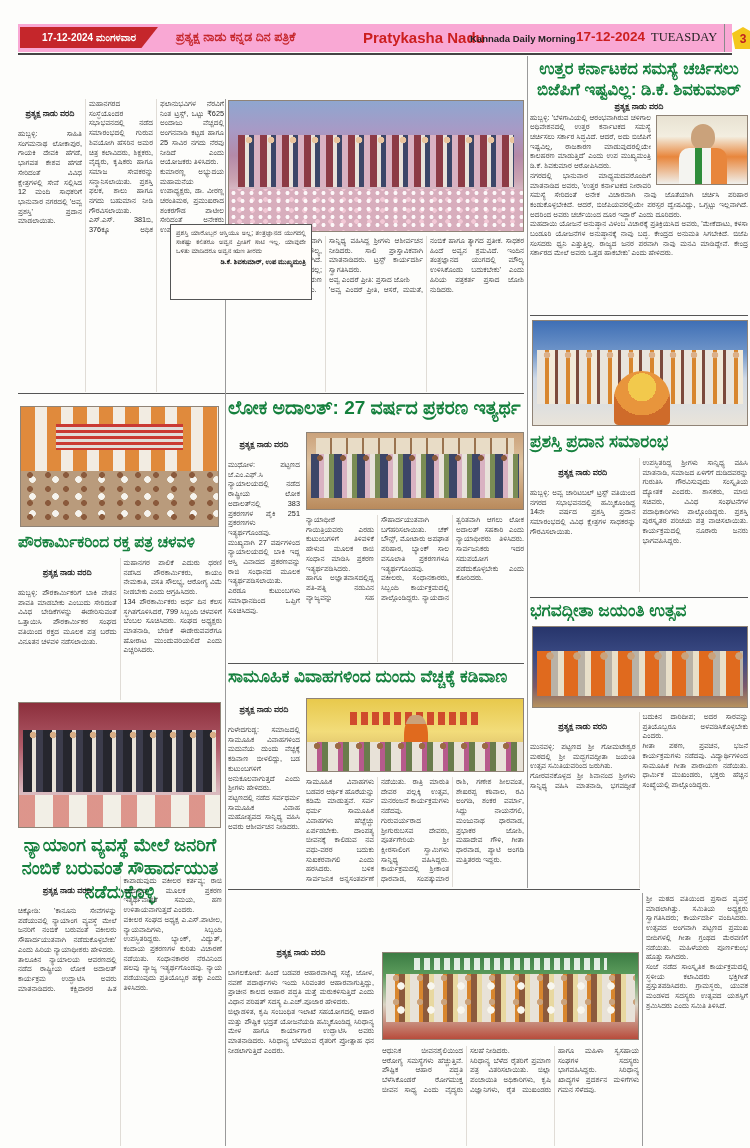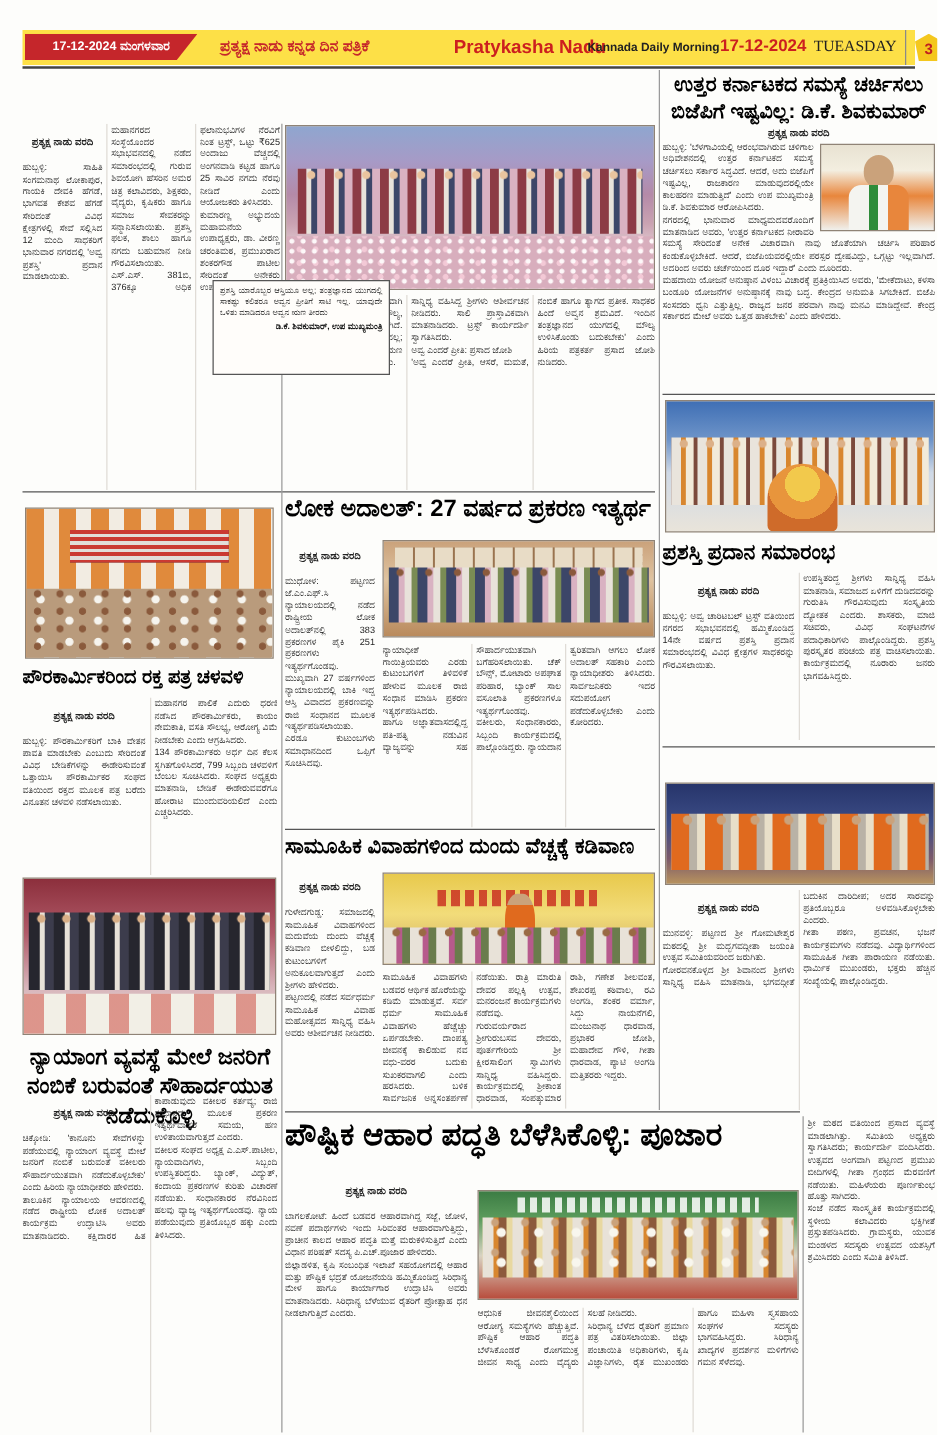--- a/index.html
+++ b/index.html
@@ -1,35 +1,35 @@
 <!DOCTYPE html>
 <html lang="kn"><head>
 <meta charset="utf-8">
 <style>
   html,body{margin:0;padding:0;background:#ffffff;}
   .page{position:relative;width:750px;height:1148px;background:#fdfdfb;overflow:hidden;
         font-family:"Liberation Sans","DejaVu Sans",sans-serif;color:#1d1d1d;}
   
-  .masthead{position:absolute;left:18px;top:24px;width:714px;height:28px;background:#fde047;}
+  .masthead{position:absolute;left:18px;top:24px;width:714px;height:28px;background:#f9a8d4;}
   .ribbon{position:absolute;left:2px;top:3px;width:138px;height:21px;background:#c5262b;
           clip-path:polygon(0 0,100% 0,88% 100%,0 100%);color:#fff;font-weight:bold;
           font-size:10px;line-height:21px;text-align:center;}
   .tagline{position:absolute;left:158px;top:6px;color:#c5262b;font-weight:bold;font-size:12.5px;}
   .paper-name{position:absolute;left:345px;top:5px;color:#cc1f1f;font-weight:bold;font-size:15px;}
   .paper-sub{position:absolute;left:452px;top:9px;color:#222;font-size:9.5px;font-weight:bold;}
   .m-date{position:absolute;left:558px;top:5px;color:#cc1f1f;font-weight:bold;font-size:13.5px;}
   .m-day{position:absolute;left:633px;top:6px;color:#222;font-size:12.5px;font-family:"Liberation Serif","DejaVu Serif",serif;}
   .m-sep{position:absolute;left:706px;top:0;width:1px;height:28px;background:#8a8a8a;}
   .badge{position:absolute;left:714px;top:3px;width:22px;height:22px;background:#f4c71d;
          clip-path:polygon(50% 0,100% 28%,86% 100%,14% 100%,0 28%);
          color:#c02020;font-weight:bold;font-size:12px;text-align:center;line-height:24px;}
   .mast-rule{position:absolute;left:18px;top:53px;width:714px;height:1.5px;background:#444;}
   
   .hl-red{position:absolute;color:#d01818;font-weight:bold;letter-spacing:0;}
-  .hl-blk{position:absolute;color:#000000;font-weight:bold;}
+  .hl-blk{position:absolute;color:#15803d;font-weight:bold;}
   .byline{font-size:8px;font-weight:bold;text-align:center;color:#222;display:block;}
   .body{position:absolute;font-size:7.3px;line-height:1.33;text-align:justify;
         white-space:pre-line;overflow:hidden;color:#242424;}
   .cols2{column-count:2;column-gap:7px;column-rule:1px solid #e0dcd6;}
   .cols3{column-count:3;column-gap:7px;column-rule:1px solid #e0dcd6;}
   .vr{position:absolute;width:1px;background:#9a9a9a;}
   .hr-line{position:absolute;height:1px;background:#555;}
   .quote-box{position:absolute;left:170px;top:224px;width:142px;height:76px;background:#fffdfa;
              border:1px solid #555;padding:4px 5px;box-sizing:border-box;z-index:5;}
   .quote-txt{font-size:6.6px;line-height:1.35;text-align:justify;color:#222;display:block;overflow:hidden;max-height:48px;}
@@ -173,20 +173,21 @@
   </div>
   <div class="hl-blk" style="left:530px;top:432px;width:218px;font-size:17px;">ಪ್ರಶಸ್ತಿ ಪ್ರದಾನ ಸಮಾರಂಭ</div>
   <div class="body cols2" style="left:530px;top:458px;width:218px;height:134px;">
     <span class="byline">ಪ್ರತ್ಯಕ್ಷ ನಾಡು ವರದಿ</span>
     <span>ಹುಬ್ಬಳ್ಳಿ: ಅವ್ವ ಚಾರಿಟಬಲ್ ಟ್ರಸ್ಟ್ ವತಿಯಿಂದ ನಗರದ ಸಭಾಭವನದಲ್ಲಿ ಹಮ್ಮಿಕೊಂಡಿದ್ದ 14ನೇ ವರ್ಷದ ಪ್ರಶಸ್ತಿ ಪ್ರದಾನ ಸಮಾರಂಭದಲ್ಲಿ ವಿವಿಧ ಕ್ಷೇತ್ರಗಳ ಸಾಧಕರನ್ನು ಗೌರವಿಸಲಾಯಿತು.
 ಉಪಸ್ಥಿತರಿದ್ದ ಶ್ರೀಗಳು ಸಾನ್ನಿಧ್ಯ ವಹಿಸಿ ಮಾತನಾಡಿ, ಸಮಾಜದ ಏಳಿಗೆಗೆ ದುಡಿದವರನ್ನು ಗುರುತಿಸಿ ಗೌರವಿಸುವುದು ಸಂಸ್ಕೃತಿಯ ದ್ಯೋತಕ ಎಂದರು. ಶಾಸಕರು, ಮಾಜಿ ಸಚಿವರು, ವಿವಿಧ ಸಂಘಟನೆಗಳ ಪದಾಧಿಕಾರಿಗಳು ಪಾಲ್ಗೊಂಡಿದ್ದರು. ಪ್ರಶಸ್ತಿ ಪುರಸ್ಕೃತರ ಪರಿಚಯ ಪತ್ರ ವಾಚಿಸಲಾಯಿತು. ಕಾರ್ಯಕ್ರಮದಲ್ಲಿ ನೂರಾರು ಜನರು ಭಾಗವಹಿಸಿದ್ದರು.</span>
   </div>
 
   <div class="hr-line" style="left:530px;top:597px;width:218px;"></div>
 
+  <div class="hl-blk" style="left:530px;top:601px;width:218px;font-size:17px;">ಭಗವದ್ಗೀತಾ ಜಯಂತಿ ಉತ್ಸವ</div>
   <div class="photo ph-gita">
     <i class="crowd"></i>
   </div>
   <div class="body cols2" style="left:530px;top:712px;width:218px;height:176px;">
     <span class="byline">ಪ್ರತ್ಯಕ್ಷ ನಾಡು ವರದಿ</span>
     <span>ಮುನವಳ್ಳಿ: ಪಟ್ಟಣದ ಶ್ರೀ ಗೋಮಟೇಶ್ವರ ಮಠದಲ್ಲಿ ಶ್ರೀ ಮದ್ಭಗವದ್ಗೀತಾ ಜಯಂತಿ ಉತ್ಸವ ಸಮಿತಿಯವರಿಂದ ಜರುಗಿತು.
 ಗೋರವನಕೊಳ್ಳದ ಶ್ರೀ ಶಿವಾನಂದ ಶ್ರೀಗಳು ಸಾನ್ನಿಧ್ಯ ವಹಿಸಿ ಮಾತನಾಡಿ, ಭಗವದ್ಗೀತೆ ಬದುಕಿನ ದಾರಿದೀಪ; ಅದರ ಸಾರವನ್ನು ಪ್ರತಿಯೊಬ್ಬರೂ ಅಳವಡಿಸಿಕೊಳ್ಳಬೇಕು ಎಂದರು.
 ಗೀತಾ ಪಠಣ, ಪ್ರವಚನ, ಭಜನೆ ಕಾರ್ಯಕ್ರಮಗಳು ನಡೆದವು. ವಿದ್ಯಾರ್ಥಿಗಳಿಂದ ಸಾಮೂಹಿಕ ಗೀತಾ ಪಾರಾಯಣ ನಡೆಯಿತು. ಧಾರ್ಮಿಕ ಮುಖಂಡರು, ಭಕ್ತರು ಹೆಚ್ಚಿನ ಸಂಖ್ಯೆಯಲ್ಲಿ ಪಾಲ್ಗೊಂಡಿದ್ದರು.</span>
   </div>
   <div class="body" style="left:646px;top:894px;width:102px;height:250px;">ಶ್ರೀ ಮಠದ ವತಿಯಿಂದ ಪ್ರಸಾದ ವ್ಯವಸ್ಥೆ ಮಾಡಲಾಗಿತ್ತು. ಸಮಿತಿಯ ಅಧ್ಯಕ್ಷರು ಸ್ವಾಗತಿಸಿದರು; ಕಾರ್ಯದರ್ಶಿ ವಂದಿಸಿದರು. ಉತ್ಸವದ ಅಂಗವಾಗಿ ಪಟ್ಟಣದ ಪ್ರಮುಖ ಬೀದಿಗಳಲ್ಲಿ ಗೀತಾ ಗ್ರಂಥದ ಮೆರವಣಿಗೆ ನಡೆಯಿತು. ಮಹಿಳೆಯರು ಪೂರ್ಣಕುಂಭ ಹೊತ್ತು ಸಾಗಿದರು.
@@ -240,21 +241,20 @@
   </div>
   <div class="photo ph-marriage">
     <i class="text"></i>
     <i class="seer"></i>
     <i class="crowd"></i>
   </div>
   <div class="body cols3" style="left:306px;top:777px;width:218px;height:110px;">ಸಾಮೂಹಿಕ ವಿವಾಹಗಳು ಬಡವರ ಆರ್ಥಿಕ ಹೊರೆಯನ್ನು ಕಡಿಮೆ ಮಾಡುತ್ತವೆ. ಸರ್ವ ಧರ್ಮ ಸಾಮೂಹಿಕ ವಿವಾಹಗಳು ಹೆಚ್ಚೆಚ್ಚು ಏರ್ಪಡಬೇಕು. ದಾಂಪತ್ಯ ಜೀವನಕ್ಕೆ ಕಾಲಿಡುವ ನವ ವಧು-ವರರ ಬದುಕು ಸುಖಕರವಾಗಲಿ ಎಂದು ಹರಸಿದರು. ಬಳಿಕ ಸಾರ್ವಜನಿಕ ಅನ್ನಸಂತರ್ಪಣೆ ನಡೆಯಿತು. ರಾತ್ರಿ ಮಾರುತಿ ದೇವರ ಪಲ್ಲಕ್ಕಿ ಉತ್ಸವ, ಮನರಂಜನೆ ಕಾರ್ಯಕ್ರಮಗಳು ನಡೆದವು.
 ಗುರುವರ್ಯರಾದ ಶ್ರೀಗುರುಬಸವ ದೇವರು, ಪೂರ್ತಗೇರಿಯ ಶ್ರೀ ಕ್ಷೀರಸಾಲಿಂಗ ಸ್ವಾಮಿಗಳು ಸಾನ್ನಿಧ್ಯ ವಹಿಸಿದ್ದರು. ಕಾರ್ಯಕ್ರಮದಲ್ಲಿ ಶ್ರೀಕಾಂತ ಧಾರವಾಡ, ಸಂಪತ್ಕುಮಾರ ರಾಶಿ, ಗಣೇಶ ಶೀಲವಂತ, ಶೇಖರಪ್ಪ ಕಠಿವಾಲ, ರವಿ ಅಂಗಡಿ, ಶಂಕರ ವರ್ಮಾ, ಸಿದ್ದು ನಾಯನೆಗಲಿ, ಮಂಜುನಾಥ ಧಾರವಾಡ, ಪ್ರಭಾಕರ ಜೋಶಿ, ಮಹಾದೇವ ಗೌಳಿ, ಗೀತಾ ಧಾರವಾಡ, ಪ್ಯಾಟಿ ಅಂಗಡಿ ಮತ್ತಿತರರು ಇದ್ದರು.</div>
 
   <div class="hr-line" style="left:228px;top:889px;width:412px;"></div>
-  <div class="hl-blk" style="left:228px;top:894px;width:412px;font-size:25px;">ಪೌಷ್ಟಿಕ ಆಹಾರ ಪದ್ಧತಿ ಬೆಳೆಸಿಕೊಳ್ಳಿ: ಪೂಜಾರ</div>
   <div class="body" style="left:228px;top:938px;width:146px;height:208px;">
     <span class="byline">ಪ್ರತ್ಯಕ್ಷ ನಾಡು ವರದಿ</span>
     <span>ಬಾಗಲಕೋಟೆ: ಹಿಂದೆ ಬಡವರ ಆಹಾರವಾಗಿದ್ದ ಸಜ್ಜೆ, ಜೋಳ, ನವಣೆ ಪದಾರ್ಥಗಳು ಇಂದು ಸಿರಿವಂತರ ಆಹಾರವಾಗುತ್ತಿದ್ದು, ಪ್ರಾಚೀನ ಕಾಲದ ಆಹಾರ ಪದ್ಧತಿ ಮತ್ತೆ ಮರುಕಳಿಸುತ್ತಿದೆ ಎಂದು ವಿಧಾನ ಪರಿಷತ್ ಸದಸ್ಯ ಪಿ.ಎಚ್.ಪೂಜಾರ ಹೇಳಿದರು.
 ಜಿಲ್ಲಾಡಳಿತ, ಕೃಷಿ ಸಂಬಂಧಿತ ಇಲಾಖೆ ಸಹಯೋಗದಲ್ಲಿ ಆಹಾರ ಮತ್ತು ಪೌಷ್ಟಿಕ ಭದ್ರತೆ ಯೋಜನೆಯಡಿ ಹಮ್ಮಿಕೊಂಡಿದ್ದ ಸಿರಿಧಾನ್ಯ ಮೇಳ ಹಾಗೂ ಕಾರ್ಯಾಗಾರ ಉದ್ಘಾಟಿಸಿ ಅವರು ಮಾತನಾಡಿದರು. ಸಿರಿಧಾನ್ಯ ಬೆಳೆಯುವ ರೈತರಿಗೆ ಪ್ರೋತ್ಸಾಹ ಧನ ನೀಡಲಾಗುತ್ತಿದೆ ಎಂದರು.</span>
   </div>
   <div class="photo ph-food">
     <i class="bannertxt"></i>
     <i class="crowd"></i>
   </div>
   <div class="body cols3" style="left:382px;top:1046px;width:257px;height:100px;">ಆಧುನಿಕ ಜೀವನಶೈಲಿಯಿಂದ ಆರೋಗ್ಯ ಸಮಸ್ಯೆಗಳು ಹೆಚ್ಚುತ್ತಿವೆ. ಪೌಷ್ಟಿಕ ಆಹಾರ ಪದ್ಧತಿ ಬೆಳೆಸಿಕೊಂಡರೆ ರೋಗಮುಕ್ತ ಜೀವನ ಸಾಧ್ಯ ಎಂದು ವೈದ್ಯರು ಸಲಹೆ ನೀಡಿದರು.

